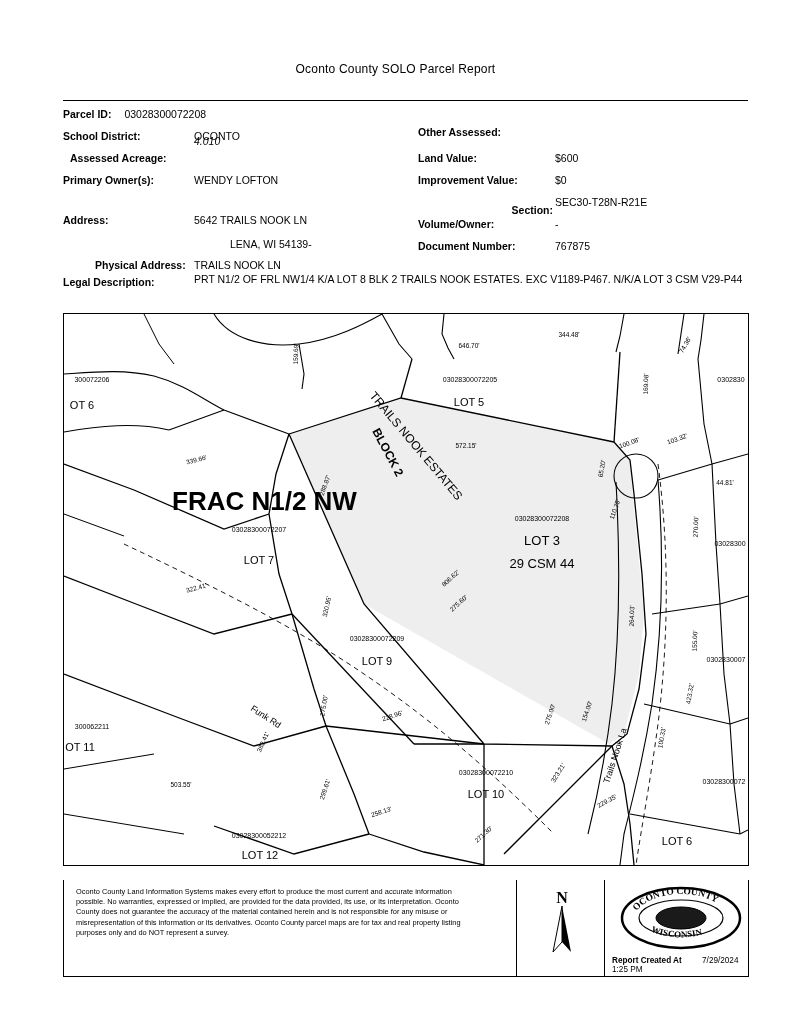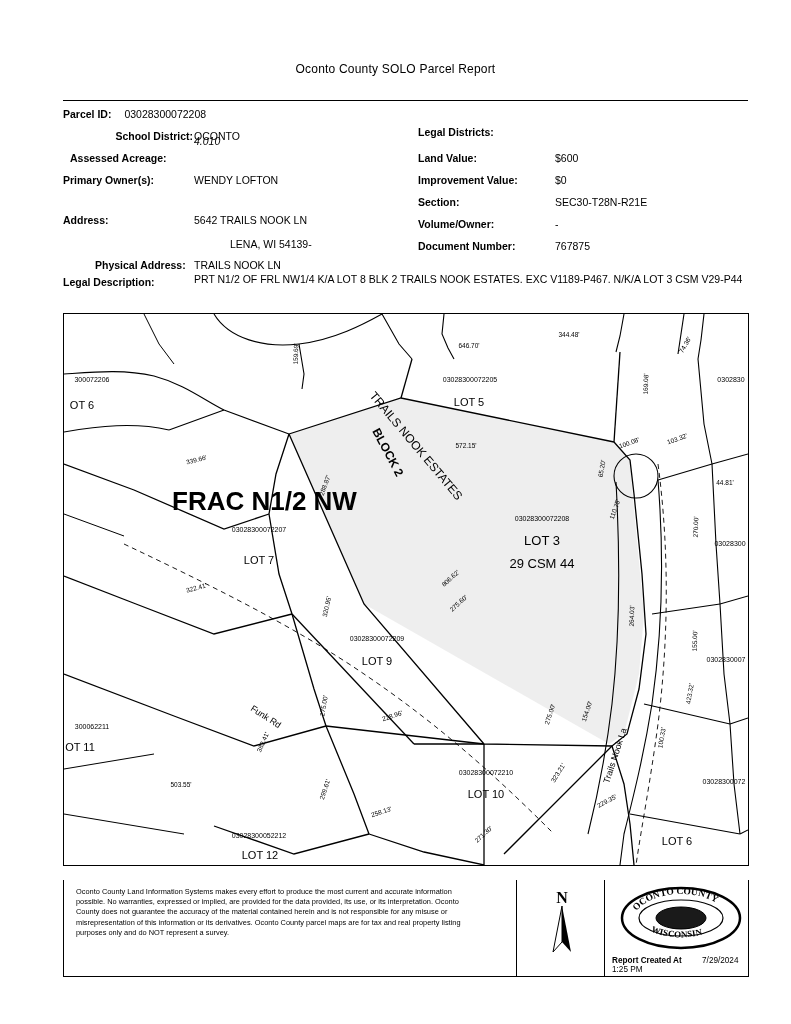--- a/index.html
+++ b/index.html
@@ -135,49 +135,49 @@
   <div class="report-title">Oconto County SOLO Parcel Report</div>
   <div class="hr-top"></div>
 
   <div class="meta">
 
     <div class="row parcelid-row" style="left:0;">
       <span class="lbl">Parcel ID:</span>
       <span class="val" style="margin-left:10px;">03028300072208</span>
     </div>
 
-    <div class="row c1-lbl lbl" style="top:26px;text-align:right;">School District:</div>
+    <div class="row c1-lbl lbl" style="top:26px;">School District:</div>
     <div class="row c1-val val" style="top:26px;">OCONTO</div>
 
     <div class="row c1-lbl lbl" style="top:48px;margin-left:7px;">Assessed Acreage:</div>
     <div class="row c1-val val" style="top:31px;font-style:italic;">4.010</div>
 
     <div class="row c1-lbl lbl" style="top:70px;">Primary Owner(s):</div>
     <div class="row c1-val val" style="top:70px;">WENDY LOFTON</div>
 
     <div class="row c1-lbl lbl" style="top:110px;">Address:</div>
     <div class="row c1-val val" style="top:110px;">5642 TRAILS NOOK LN</div>
     <div class="row c1-val val" style="top:134px;padding-left:36px;">LENA, WI 54139-</div>
 
     <div class="row c1-lbl lbl" style="top:155px;margin-left:32px;">Physical Address:</div>
     <div class="row c1-val val" style="top:155px;">TRAILS NOOK LN</div>
 
     <div class="row c1-lbl lbl" style="top:172px;">Legal Description:</div>
     <div class="legal-wrap val">PRT N1/2 OF FRL NW1/4 K/A LOT 8 BLK 2 TRAILS NOOK ESTATES. EXC V1189-P467.  N/K/A LOT 3 CSM V29-P44</div>
 
-    <div class="row c2-lbl lbl" style="top:22px;">Legal Districts:</div>
+    <div class="row c2-lbl lbl" style="top:22px;">Other Assessed:</div>
     <div class="row c2-val val" style="top:22px;"></div>
 
     <div class="row c2-lbl lbl" style="top:48px;">Land Value:</div>
     <div class="row c2-val val" style="top:48px;">$600</div>
 
     <div class="row c2-lbl lbl" style="top:70px;">Improvement Value:</div>
     <div class="row c2-val val" style="top:70px;">$0</div>
 
-    <div class="row c2-lbl lbl" style="top:92px;">Section:</div>
+    <div class="row c2-lbl lbl" style="top:100px;text-align:right;">Section:</div>
     <div class="row c2-val val" style="top:92px;">SEC30-T28N-R21E</div>
 
     <div class="row c2-lbl lbl" style="top:114px;">Volume/Owner:</div>
     <div class="row c2-val val" style="top:114px;">-</div>
 
     <div class="row c2-lbl lbl" style="top:136px;">Document Number:</div>
     <div class="row c2-val val" style="top:136px;">767875</div>
 
   </div>
 

